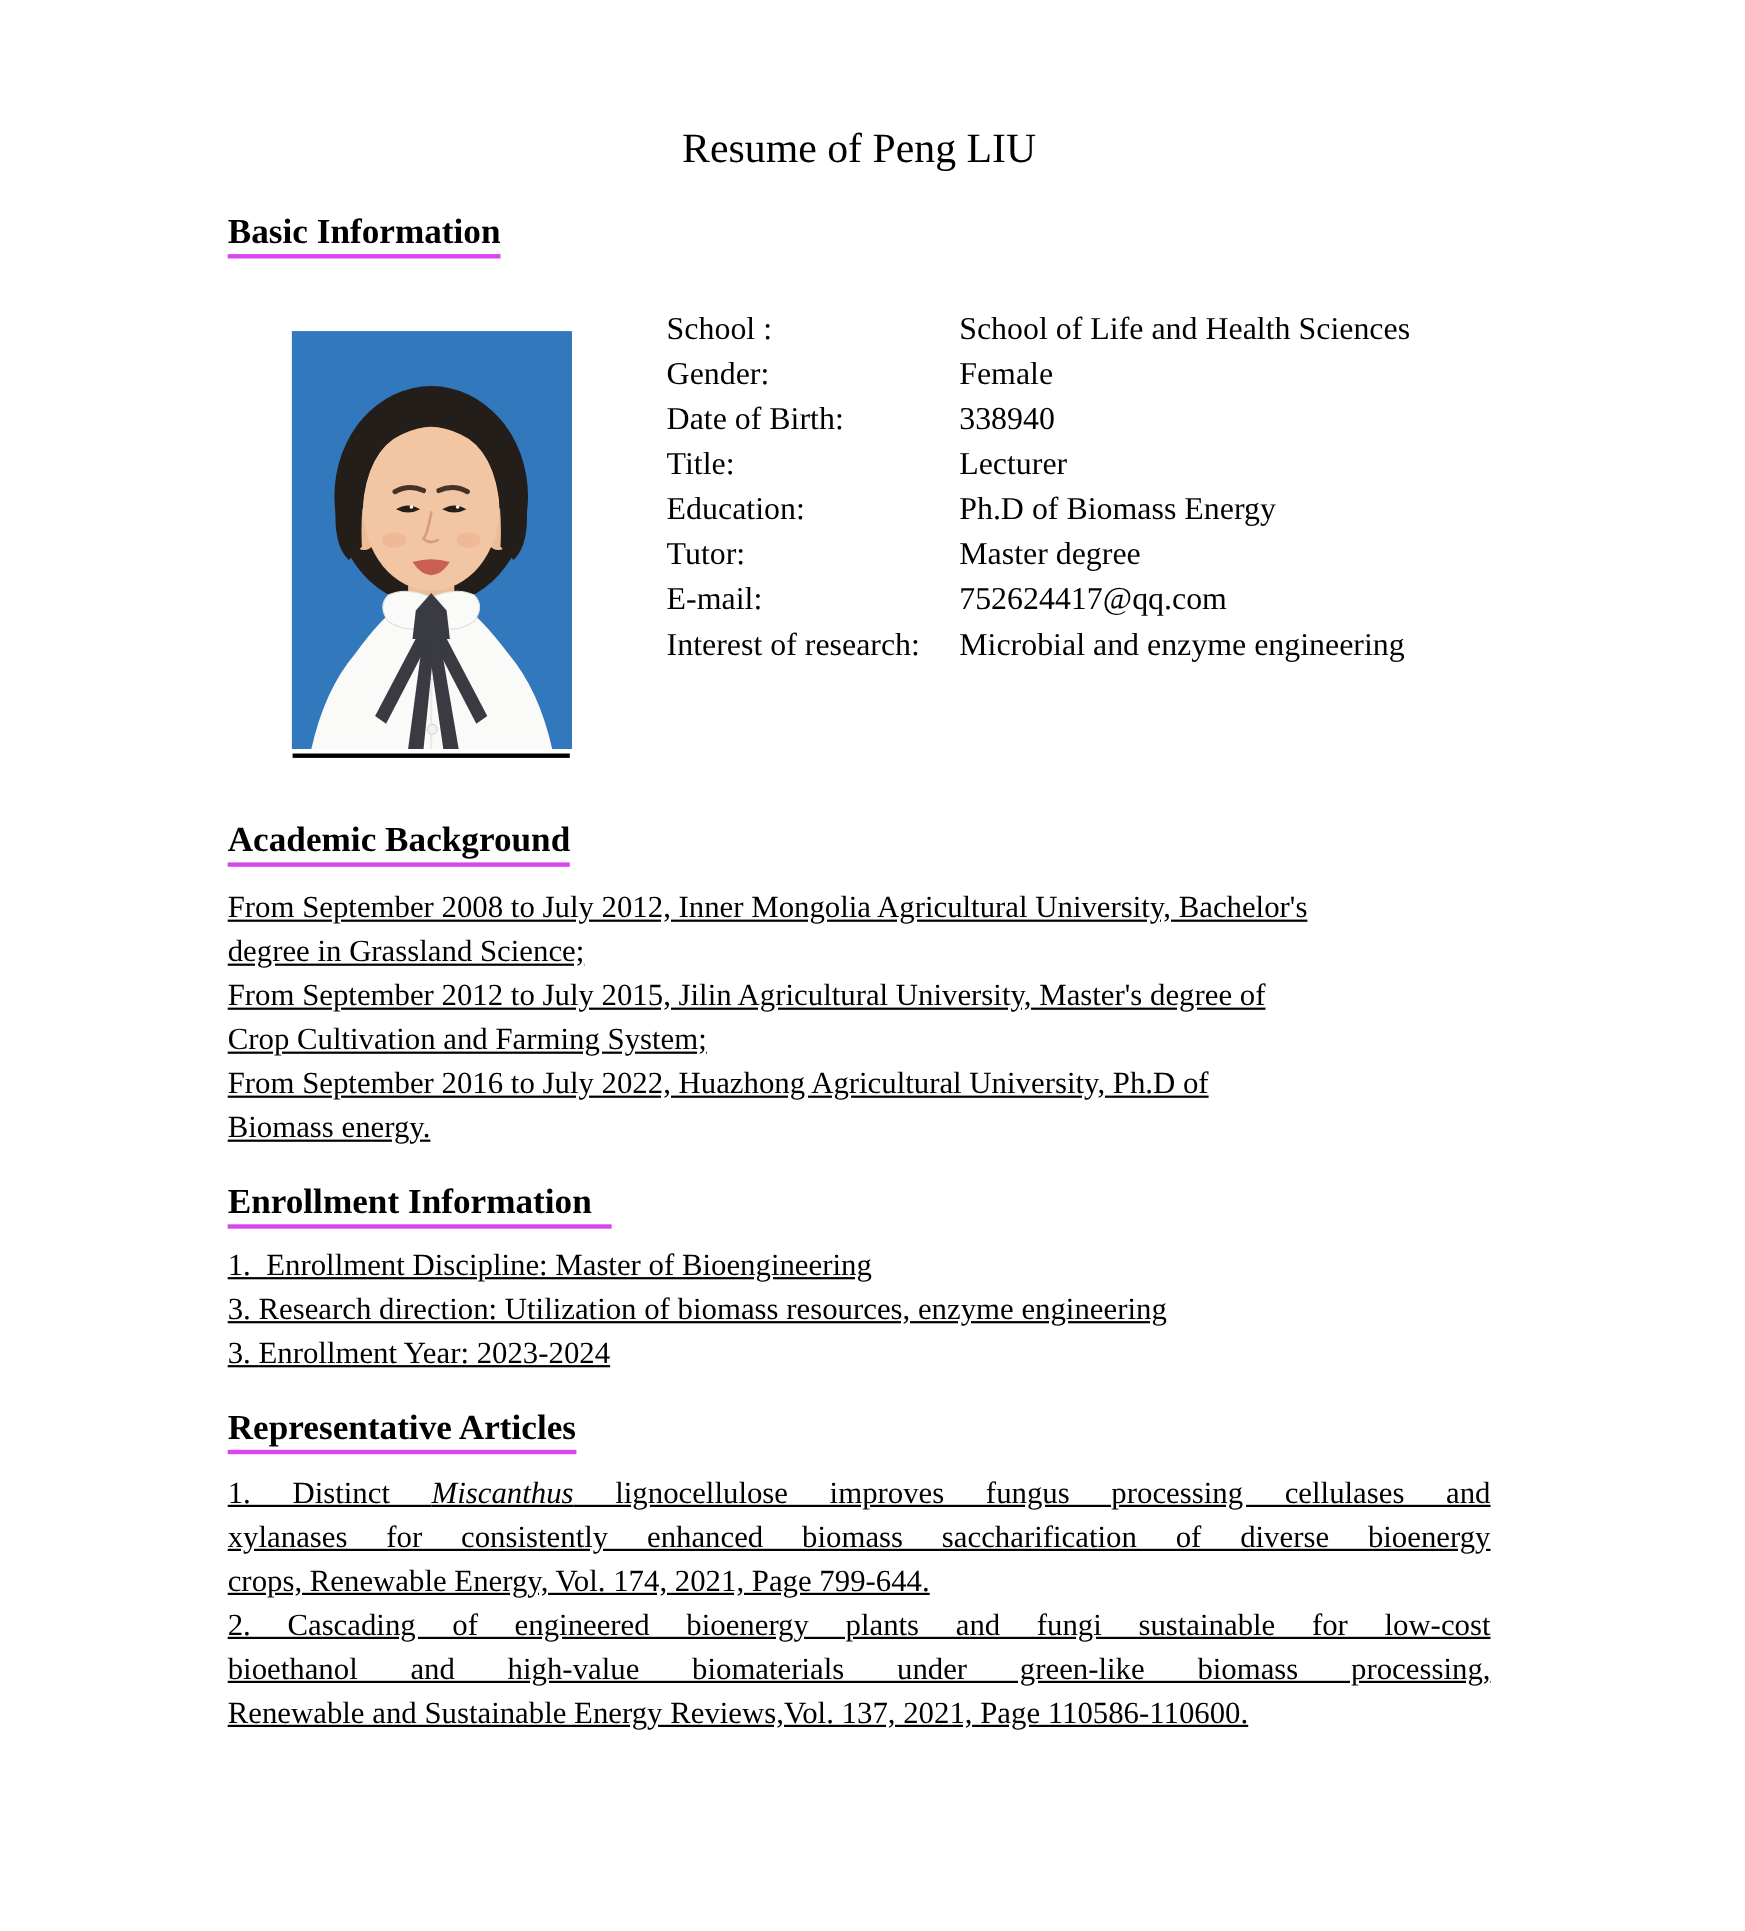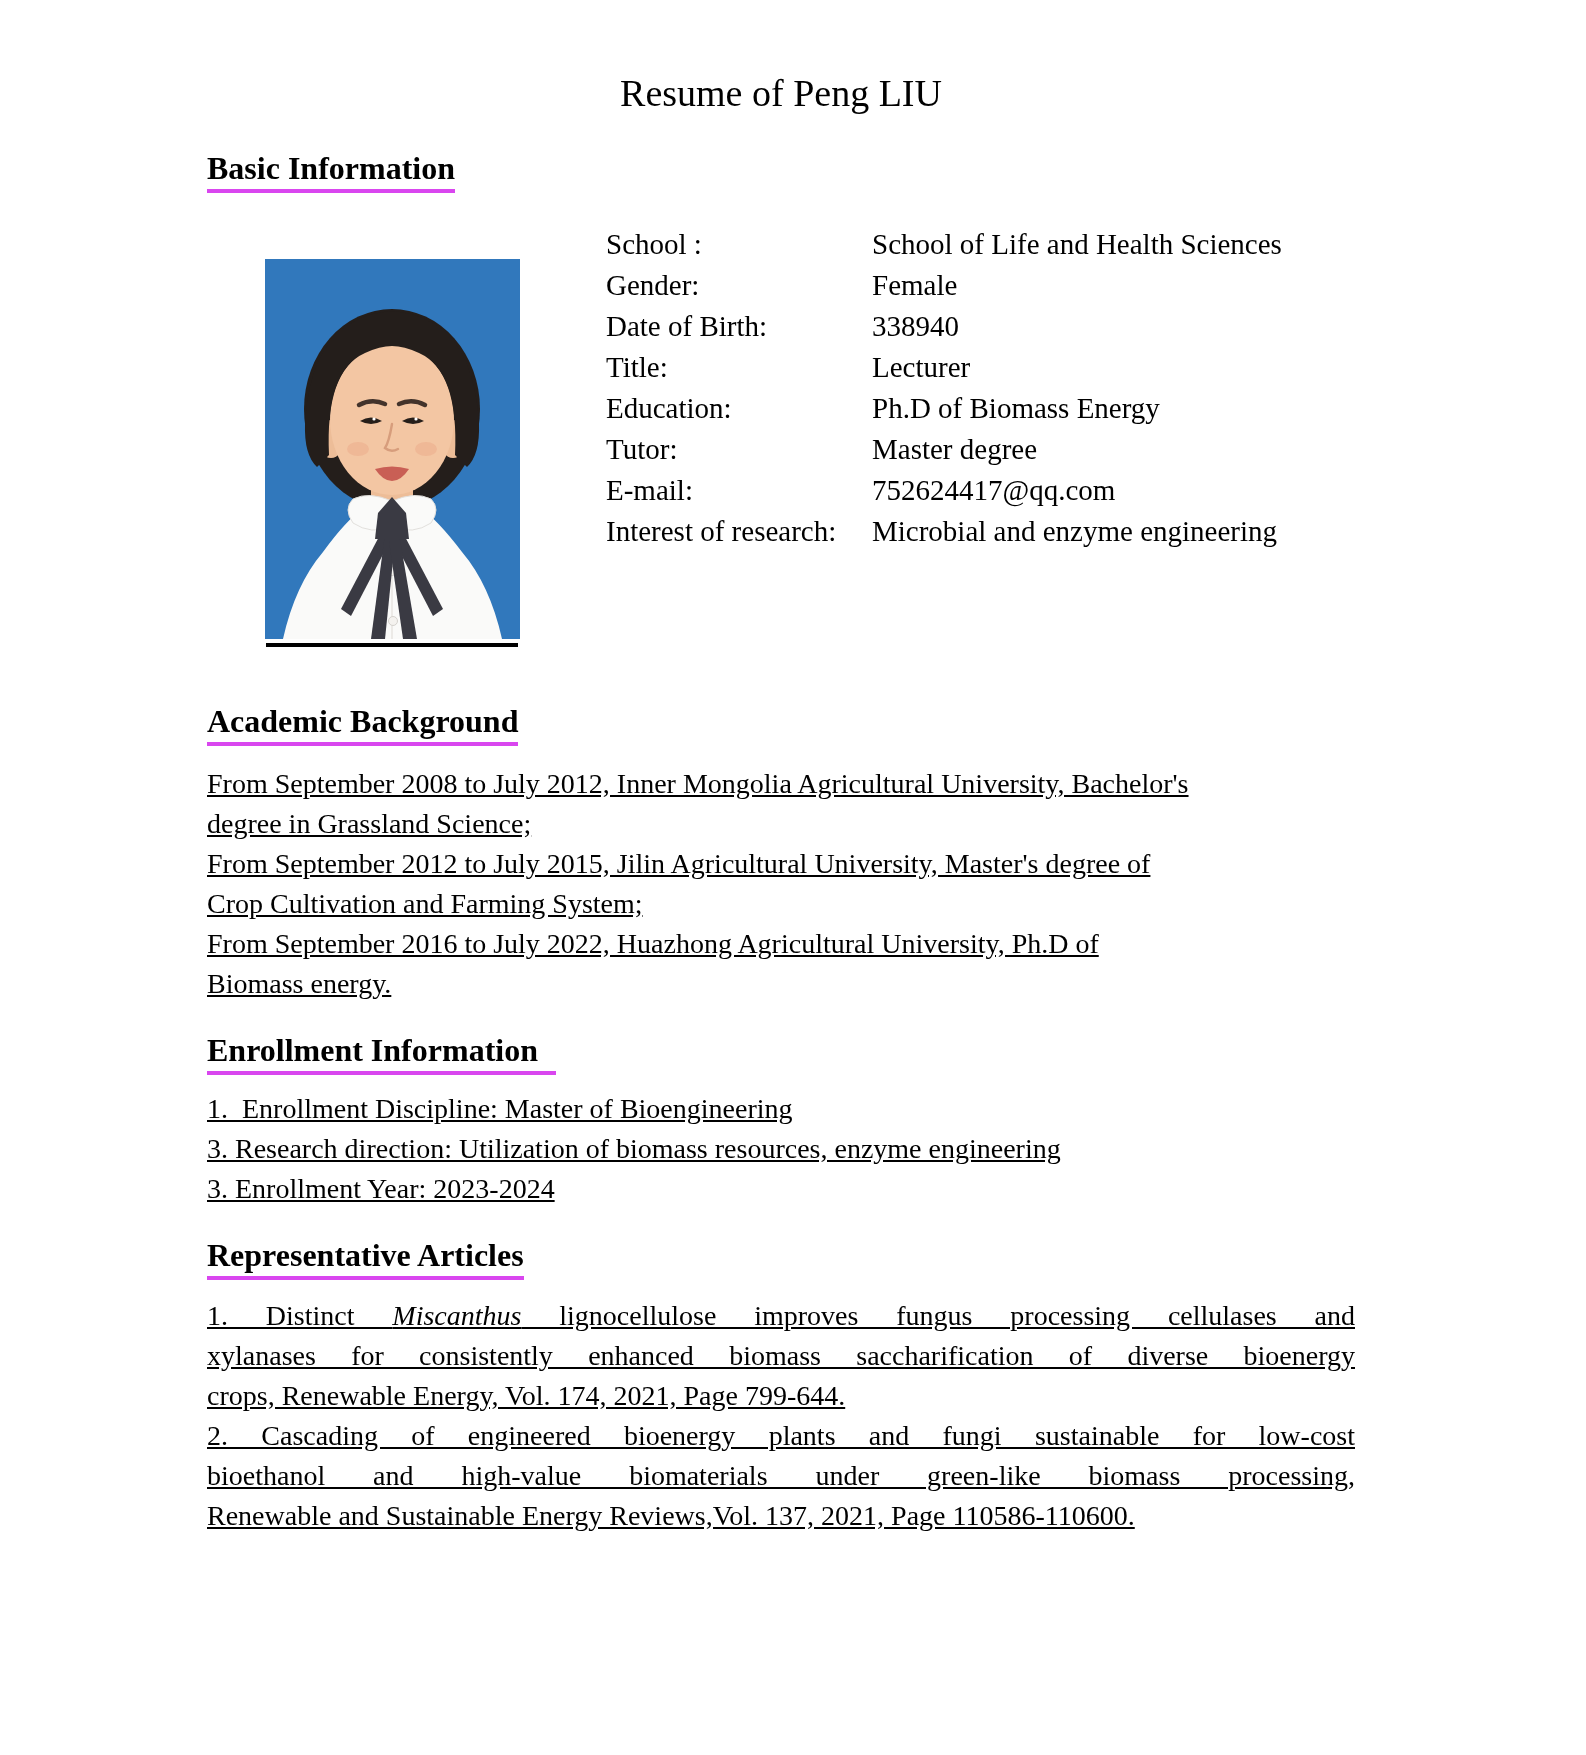--- a/index.html
+++ b/index.html
@@ -13,21 +13,21 @@
     position: relative;
     width: 1586px; height: 1755px;
     overflow: hidden;
   }
   .content {
     padding-left: 207px;
     padding-right: 231px; 
   }
   .doc-title {
     margin: 0;
-    padding-top: 70px;
+    padding-top: 112px;
     font-size: 38px;
     line-height: 46px;
     font-weight: normal;
     text-align: center;
   }
   h2 {
     margin: 0;
     font-size: 32px;
     line-height: 36px;
     font-weight: bold;
@@ -48,21 +48,21 @@
     position: absolute; left: 58px; top: 66px;
     width: 255px; height: 380px;
     overflow: hidden;
   }
   .photo-underline {
     position: absolute; left: 59px; top: 450px;
     width: 252px; height: 4px;
     background: #000;
   }
   .info-grid {
-    position: absolute; left: 399px; top: 31px;
+    position: absolute; left: 399px; top: 44px;
     display: grid;
     grid-template-columns: 266px auto;
     font-size: 29px;
     line-height: 41px;
   }
   .info-label { white-space: normal; }
   .info-value { white-space: nowrap; }
 
   .body-lines { font-size: 28px; line-height: 40px; text-decoration: underline; }
   .academic-lines { margin-top: 18px; }

